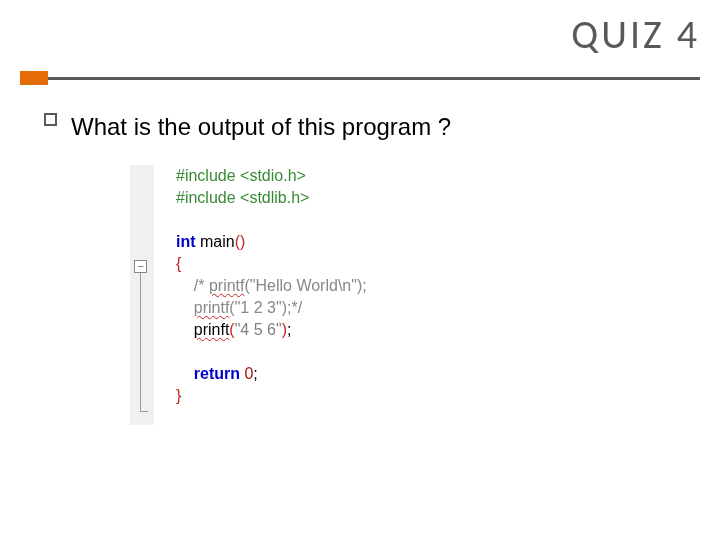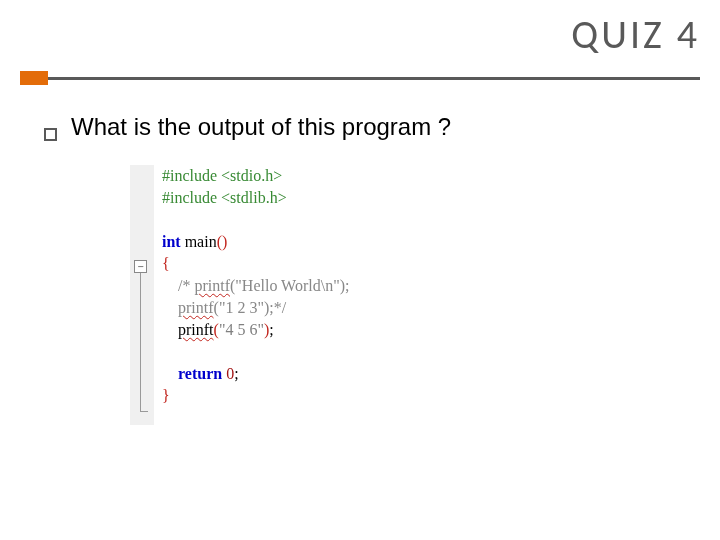--- a/index.html
+++ b/index.html
@@ -2,29 +2,29 @@
 <html><head>
 <meta charset="utf-8">
 <style>
   * { margin: 0; padding: 0; box-sizing: border-box; }
   html, body { width: 720px; height: 540px; background: #fff; font-family: Arial, sans-serif; }
   .slide { width: 720px; height: 540px; position: relative; padding: 10px 20px 20px 20px; }
   .title { font-family: "Trebuchet MS", "Segoe UI", Calibri, Arial, sans-serif; font-size: 40px; color: #595959; letter-spacing: 3px; margin-bottom: 12px; text-align: right; }
   .accent-row { display: flex; align-items: center; margin-bottom: 28px; }
   .accent-box { width: 28px; height: 14px; background: #e36c09; }
   .accent-line { flex: 1; height: 3px; background: #595959; }
-  .bullet-row { display: flex; align-items: flex-end; margin-left: 24px; margin-bottom: 24px; }
+  .bullet-row { display: flex; align-items: flex-start; margin-left: 24px; margin-bottom: 24px; }
   .bullet-icon { width: 13px; height: 13px; border: 2px solid #595959; margin-right: 14px; flex-shrink: 0; }
   .bullet-text { font-size: 24px; color: #000; }
   .code-area { margin-left: 110px; display: flex; }
   .gutter { width: 24px; background: #f0f0f0; position: relative; height: 260px; }
   .fold-box { position: absolute; left: 4px; width: 13px; height: 13px; border: 1px solid #888; background: #fff; font-size: 10px; line-height: 11px; text-align: center; color: #666; font-family: monospace; }
   .fold-line { position: absolute; left: 10px; width: 1px; background: #999; }
   .fold-end { position: absolute; left: 10px; width: 8px; height: 1px; background: #999; }
-  .code { font-family: Liberation Serif, serif; font-size: 16px; line-height: 22px; padding-left: 8px; white-space: pre; }
+  .code { font-family: Liberation Sans, sans-serif; font-size: 16px; line-height: 22px; padding-left: 22px; white-space: pre; }
   .pp { color: #388a34; }
   .kw { color: #0000cc; font-weight: bold; }
   .fn { color: #000; }
   .paren { color: #c2261f; }
   .str { color: #808080; }
   .cm { color: #888888; }
   .num { color: #a31515; }
   .brace { color: #c2261f; }
   .squiggle { text-decoration: underline wavy #c2261f; text-decoration-thickness: 1px; text-underline-offset: 2px; }
 </style>

